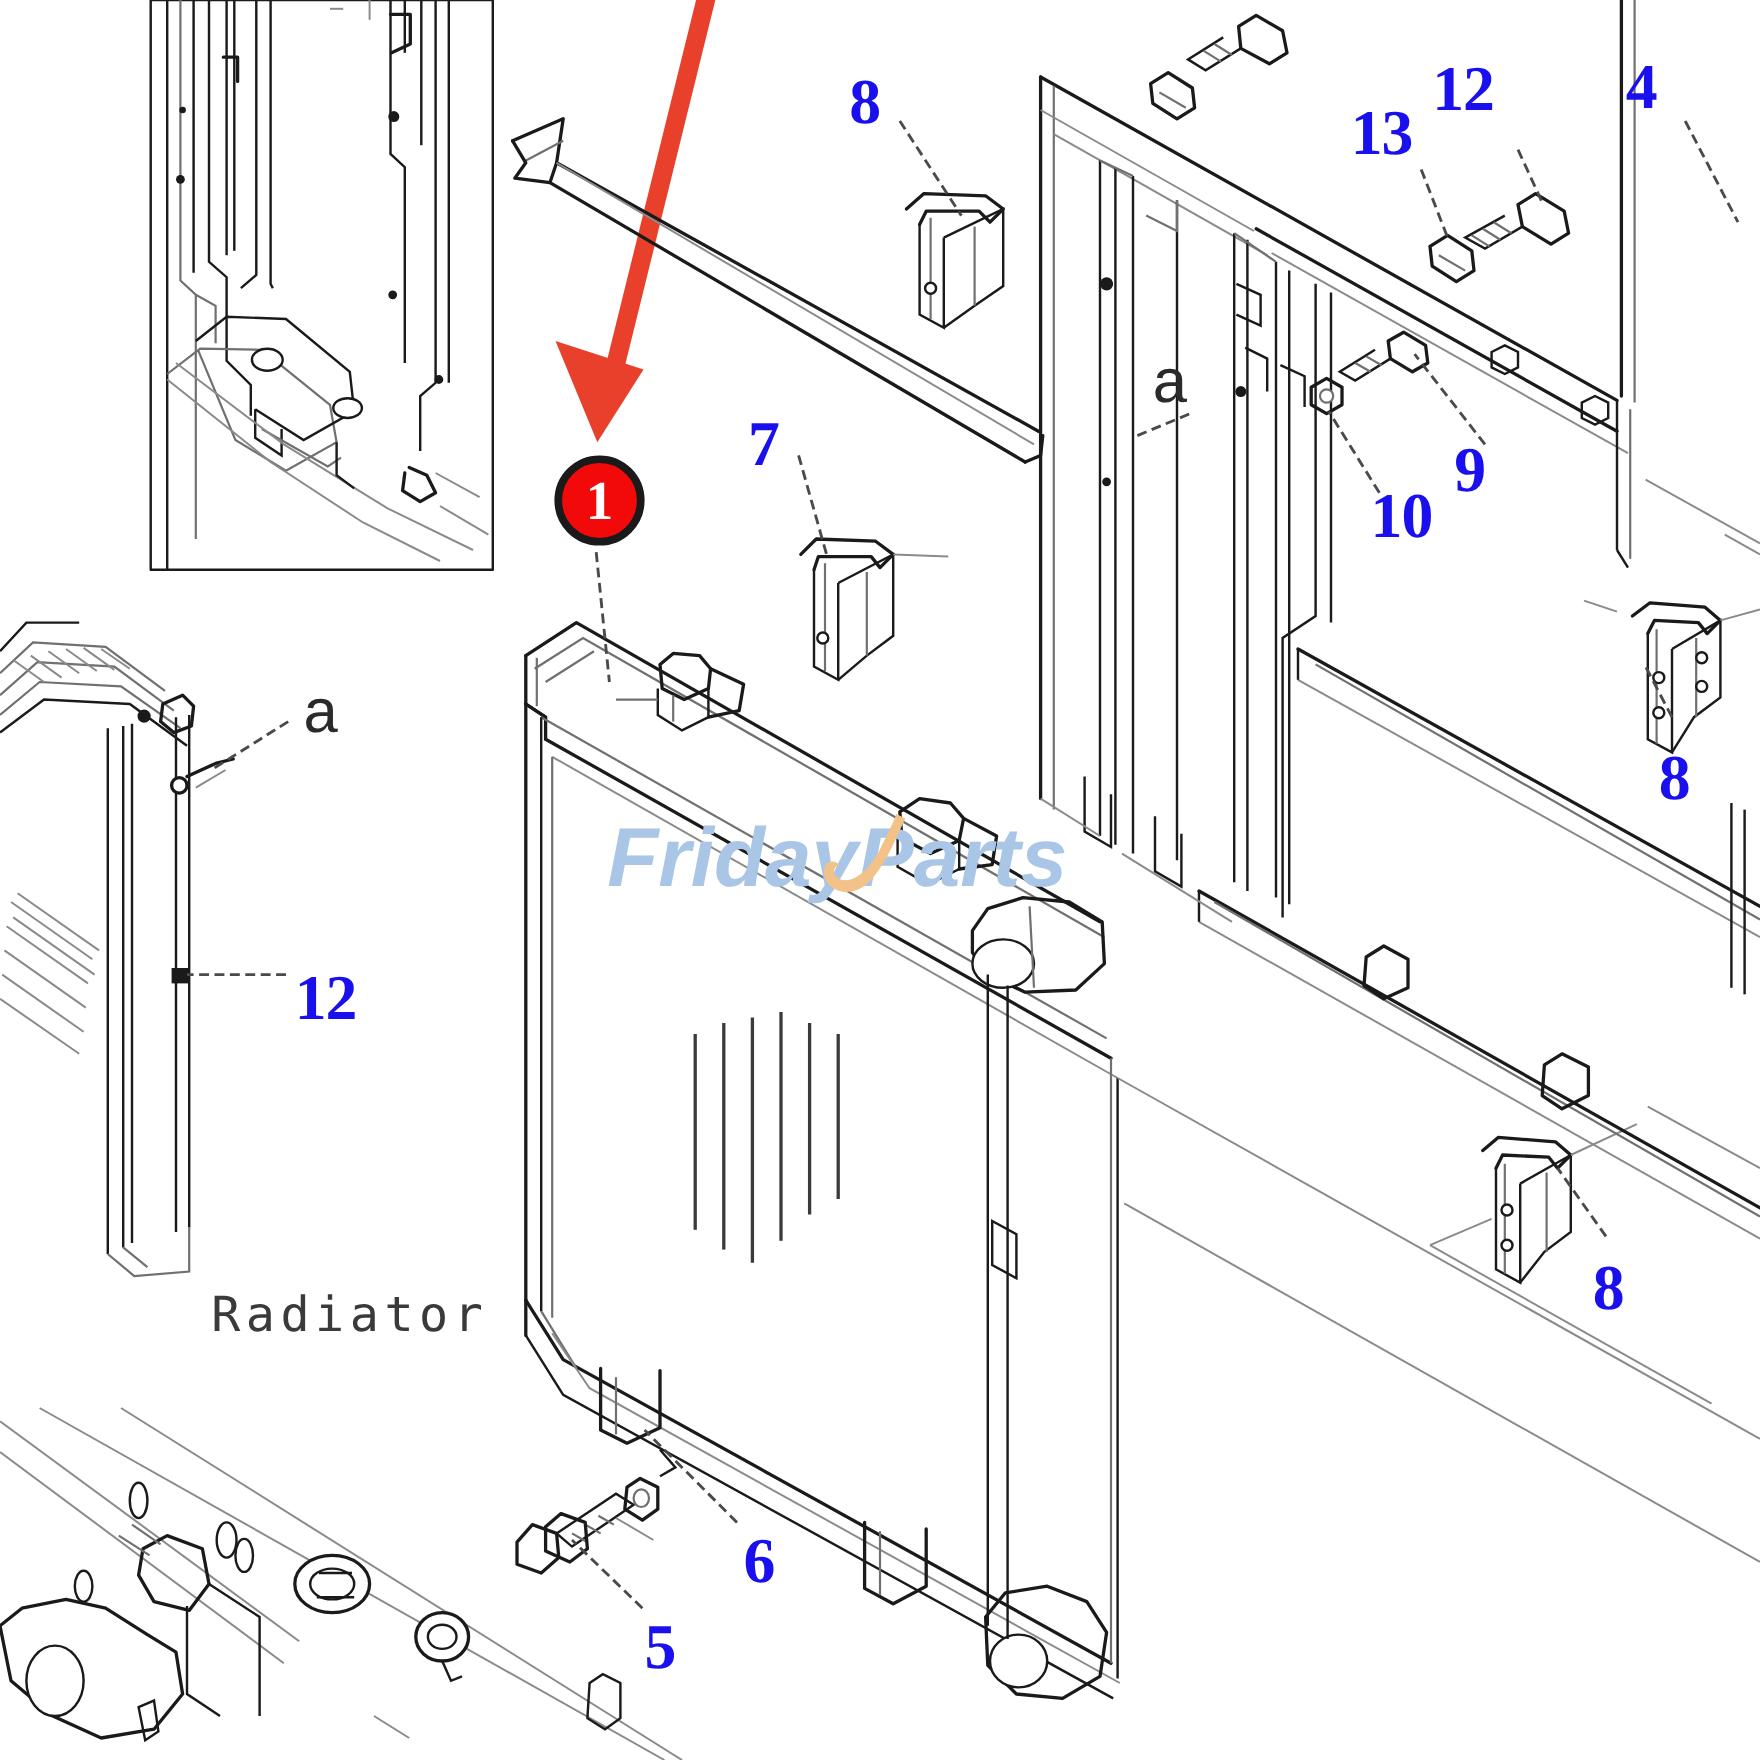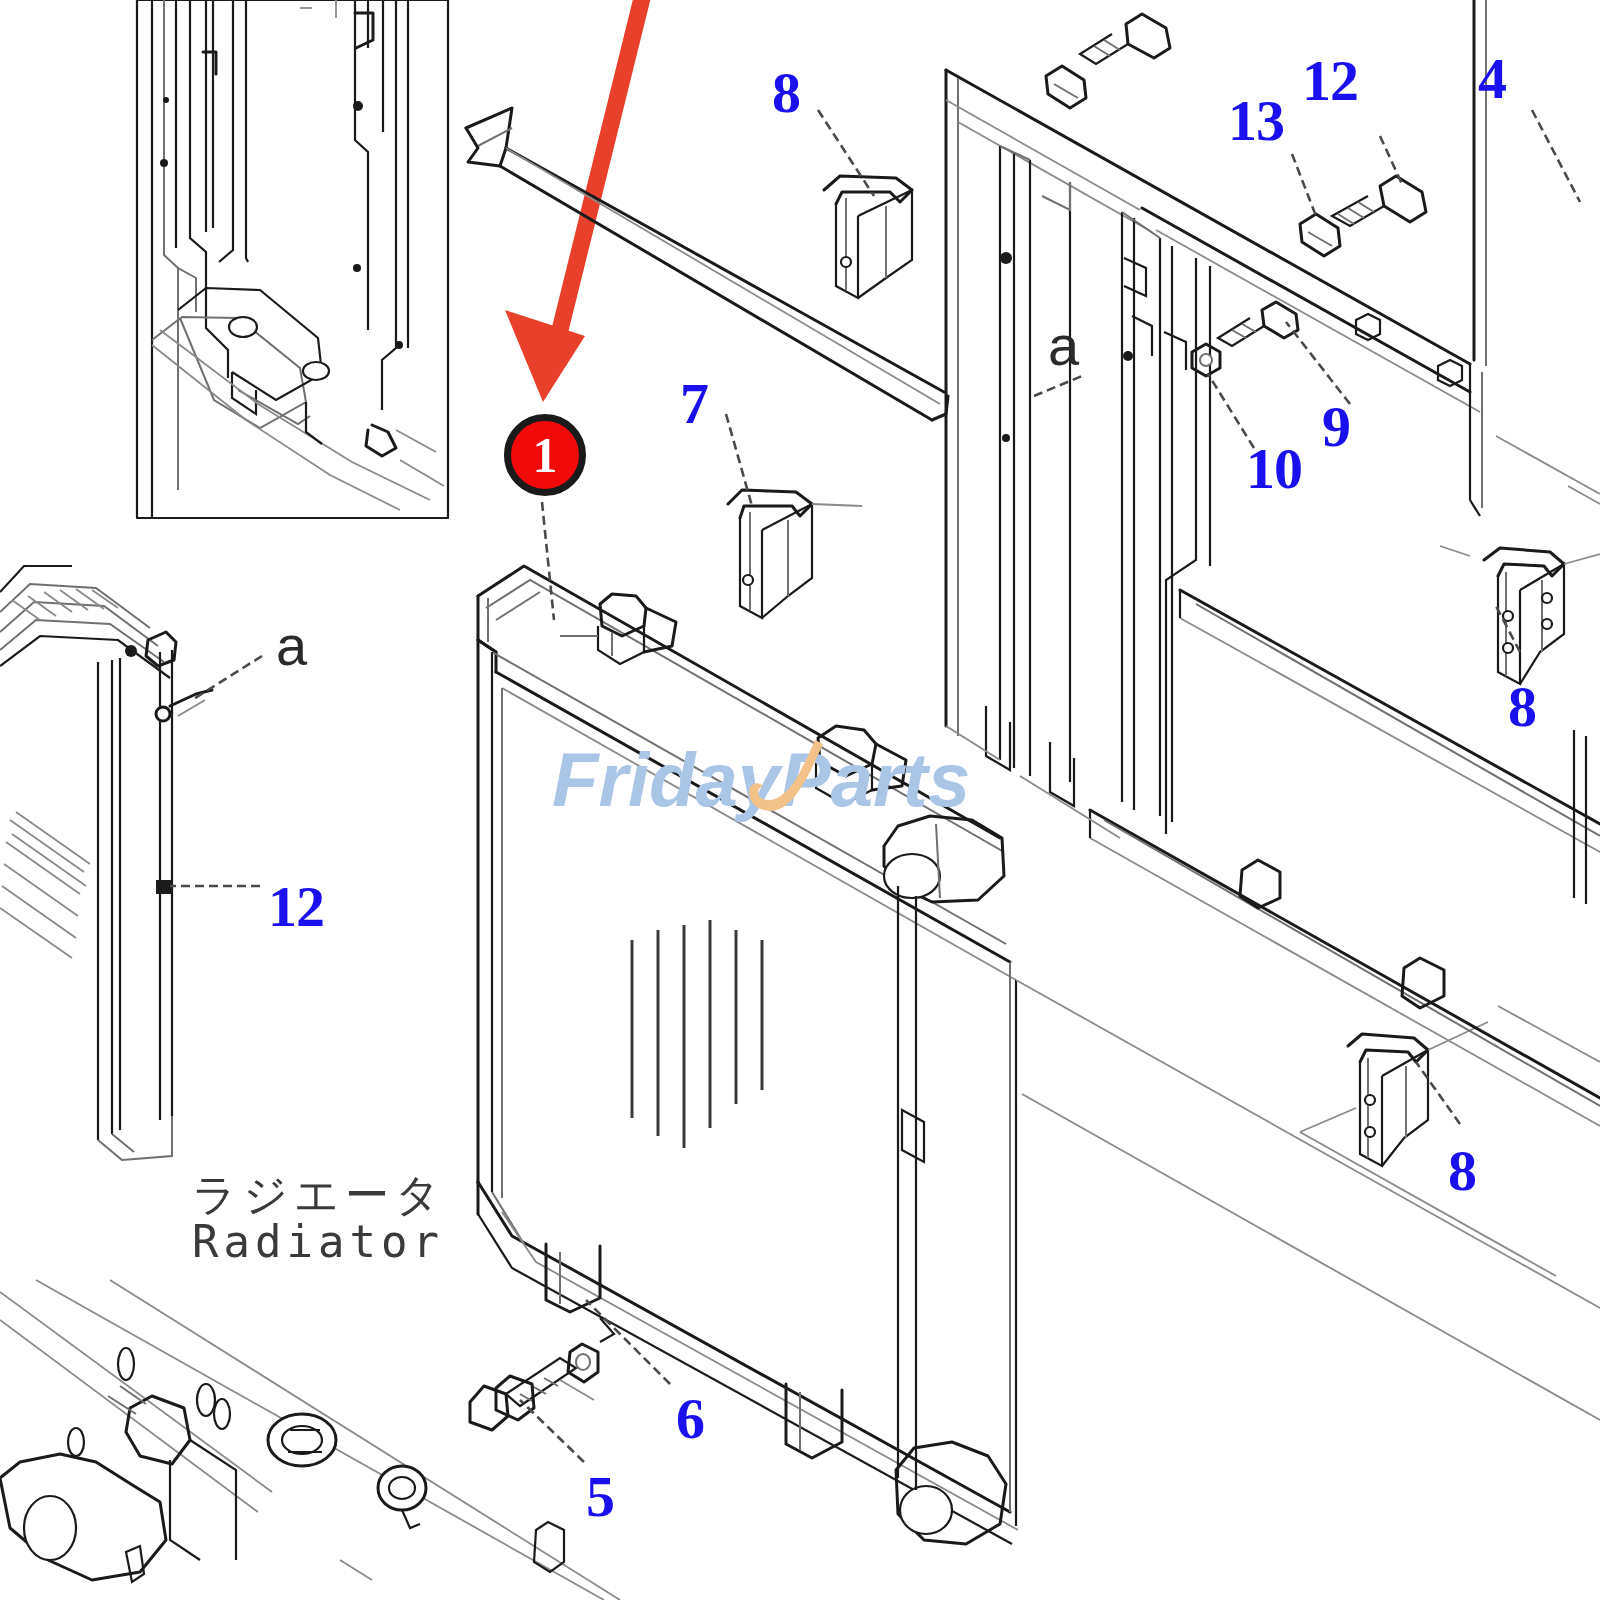--- a/index.html
+++ b/index.html
@@ -508,17 +508,16 @@
       <div class="callout" style="left: 676px; top: 1390px;">6</div>
       <div class="callout" style="left: 586px; top: 1468px;">5</div>
     </div>
 
   <div id="amark-layer">
       <div class="amark" style="left: 276px; top: 618px;">a</div>
       <div class="amark" style="left: 1048px; top: 318px;">a</div>
     </div>
 
   <div class="caption" style="left:192px; top:1172px;">
-    <span class="jp">ラジエータ</span>
     <span class="en">Radiator</span>
   </div>
 
 </div>
 
 </body></html>

